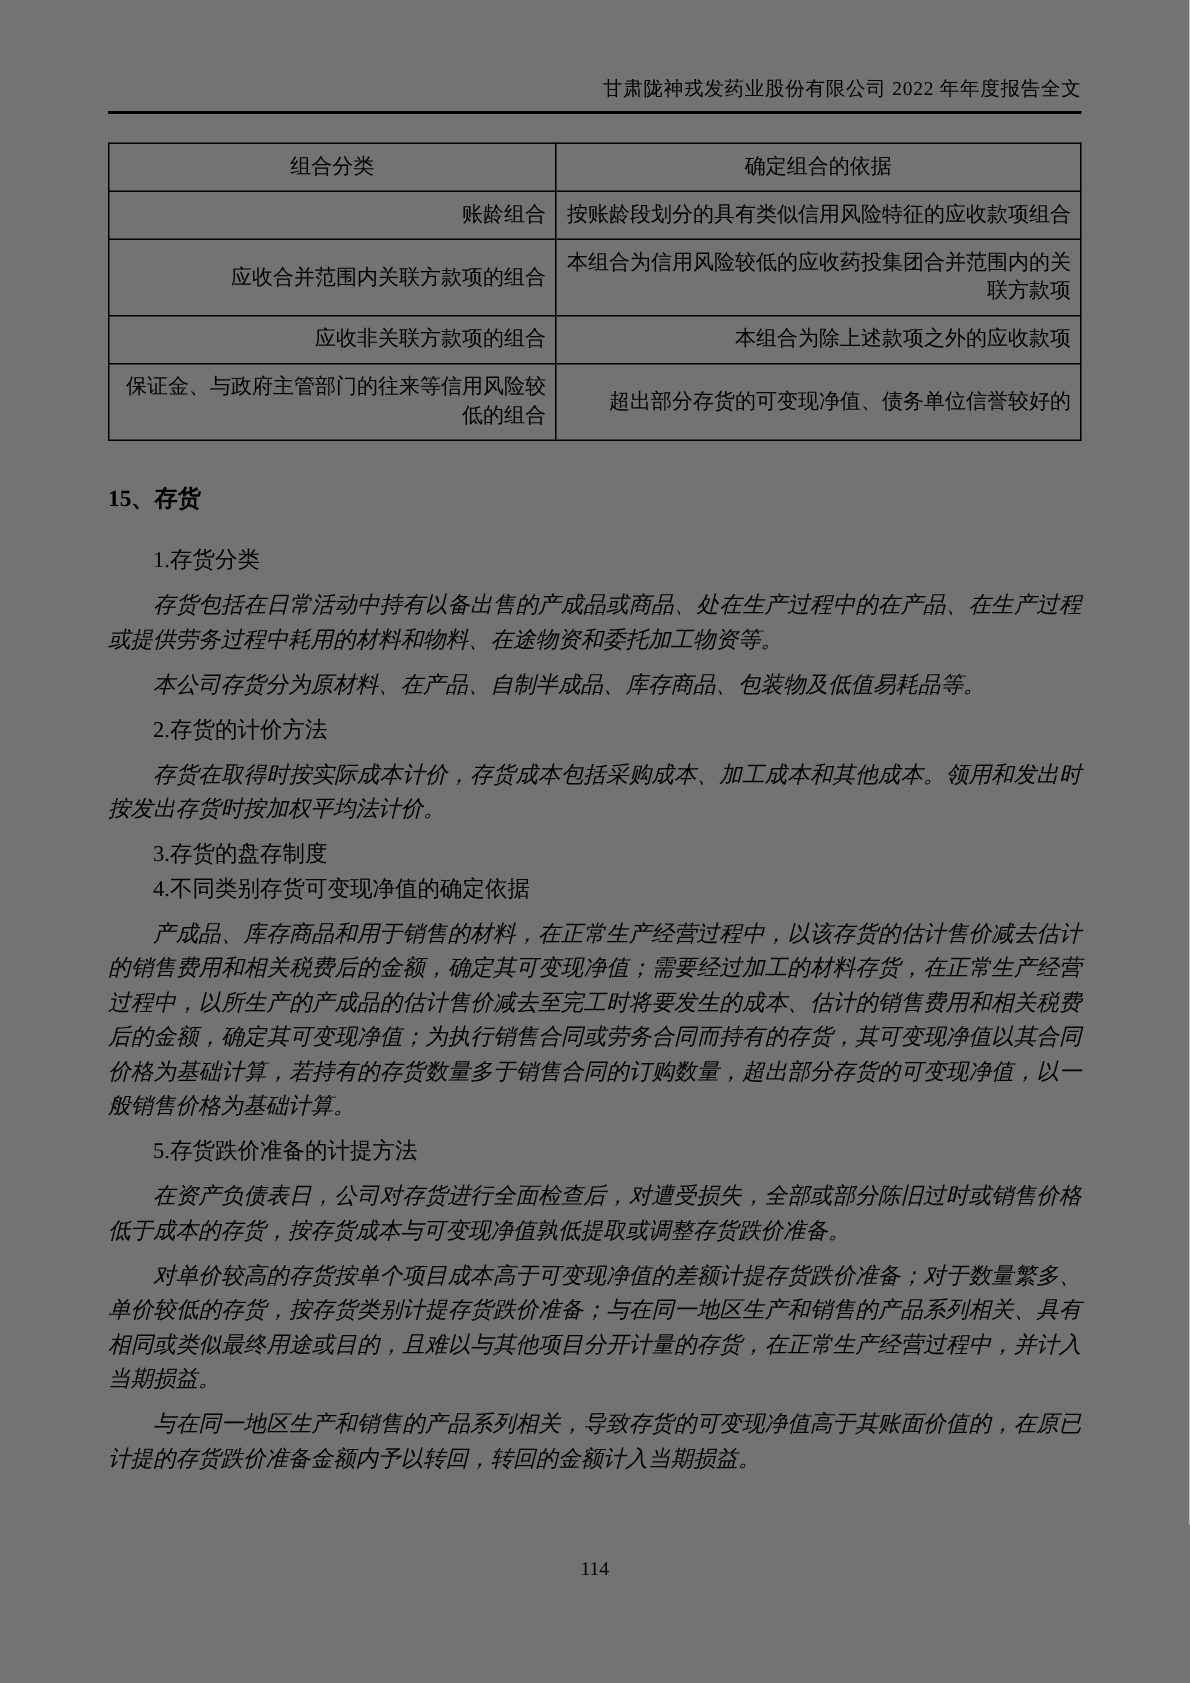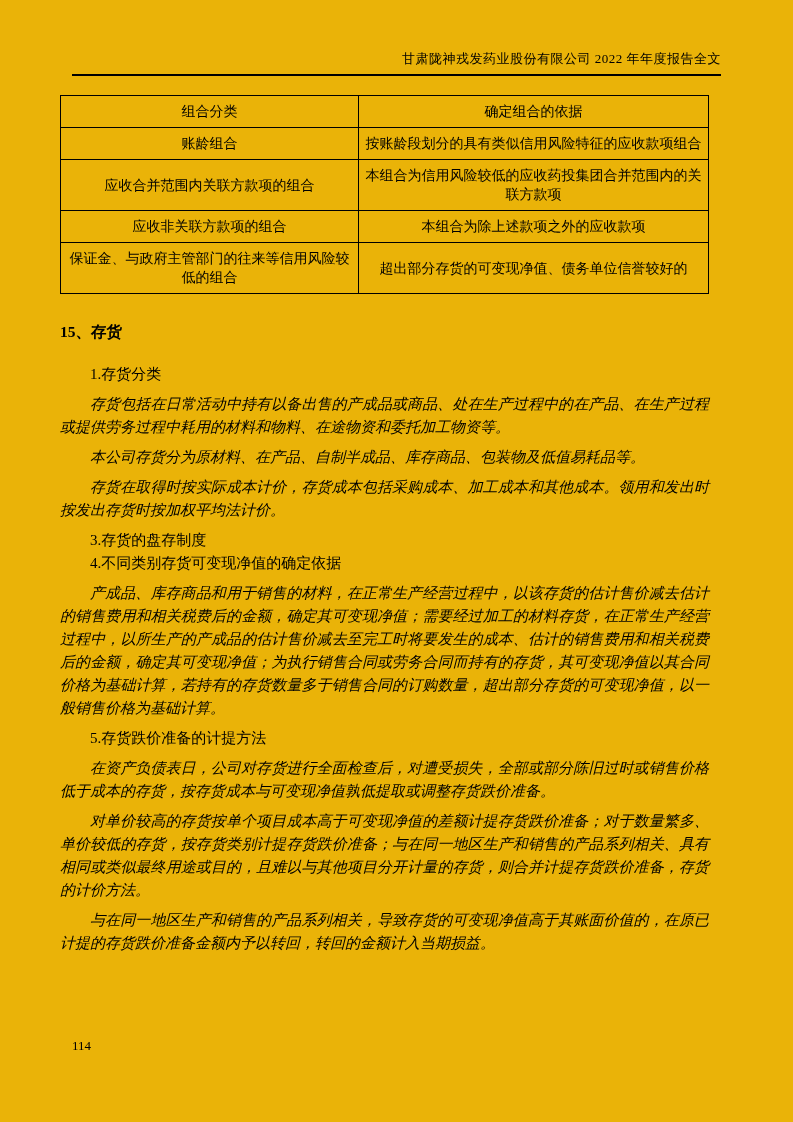--- a/index.html
+++ b/index.html
@@ -4,40 +4,40 @@
 <style>
   html, body {
     margin: 0;
     padding: 0;
     background: #ffffff;
   }
   .page {
     position: relative;
     width: 793px;
     height: 1122px;
-    background: #eab308;
+    background: #737373;
     color: #000000;
     font-family: "Liberation Serif", "DejaVu Serif", serif;
     overflow: hidden;
   }
   .doc-header {
     position: absolute;
     top: 50px;
     left: 72px;
     width: 649px;
     text-align: right;
     font-size: 13px;
     letter-spacing: 0.5px;
     padding-bottom: 6px;
     border-bottom: 2px solid #000000;
   }
   .content {
     position: absolute;
     top: 95px;
-    left: 60px;
+    left: 72px;
     width: 649px;
   }
   table.portfolio {
     width: 100%;
     border-collapse: collapse;
     border: 1.5px solid #000000;
     table-layout: fixed;
   }
   table.portfolio th,
   table.portfolio td {
@@ -45,21 +45,21 @@
     font-size: 14px;
     font-weight: normal;
     line-height: 19px;
     padding: 6px 6px;
     vertical-align: middle;
   }
   table.portfolio th {
     text-align: center;
   }
   table.portfolio td {
-    text-align: center;
+    text-align: right;
   }
   .col-class { width: 46%; }
   .col-basis { width: 54%; }
 
   .section-heading {
     font-size: 15.5px;
     font-weight: bold;
     margin: 28px 0 20px 0;
   }
   .sub-item {
@@ -74,21 +74,21 @@
     text-indent: 2em;
     text-align: justify;
     margin: 7px 0;
     font-style: italic;
   }
   .page-number {
     position: absolute;
     top: 1038px;
     left: 72px;
     width: 649px;
-    text-align: left;
+    text-align: center;
     font-size: 13px;
     padding-right: 5px;
   }
 </style>
 </head>
 <body>
 
 <div class="page">
 
   <div class="doc-header">甘肃陇神戎发药业股份有限公司 2022 年年度报告全文</div>
@@ -124,26 +124,27 @@
           <td>超出部分存货的可变现净值、债务单位信誉较好的</td>
         </tr>
       </tbody>
     </table>
 
     <div class="section-heading">15、存货</div>
 
     <div class="sub-item">1.存货分类</div>
     <div class="para">存货包括在日常活动中持有以备出售的产成品或商品、处在生产过程中的在产品、在生产过程或提供劳务过程中耗用的材料和物料、在途物资和委托加工物资等。</div>
     <div class="para">本公司存货分为原材料、在产品、自制半成品、库存商品、包装物及低值易耗品等。</div>
+    <div class="sub-item">2.存货的计价方法</div>
     <div class="para">存货在取得时按实际成本计价，存货成本包括采购成本、加工成本和其他成本。领用和发出时按发出存货时按加权平均法计价。</div>
     <div class="sub-item">3.存货的盘存制度</div>
     <div class="sub-item">4.不同类别存货可变现净值的确定依据</div>
     <div class="para">产成品、库存商品和用于销售的材料，在正常生产经营过程中，以该存货的估计售价减去估计的销售费用和相关税费后的金额，确定其可变现净值；需要经过加工的材料存货，在正常生产经营过程中，以所生产的产成品的估计售价减去至完工时将要发生的成本、估计的销售费用和相关税费后的金额，确定其可变现净值；为执行销售合同或劳务合同而持有的存货，其可变现净值以其合同价格为基础计算，若持有的存货数量多于销售合同的订购数量，超出部分存货的可变现净值，以一般销售价格为基础计算。</div>
     <div class="sub-item">5.存货跌价准备的计提方法</div>
     <div class="para">在资产负债表日，公司对存货进行全面检查后，对遭受损失，全部或部分陈旧过时或销售价格低于成本的存货，按存货成本与可变现净值孰低提取或调整存货跌价准备。</div>
-    <div class="para">对单价较高的存货按单个项目成本高于可变现净值的差额计提存货跌价准备；对于数量繁多、单价较低的存货，按存货类别计提存货跌价准备；与在同一地区生产和销售的产品系列相关、具有相同或类似最终用途或目的，且难以与其他项目分开计量的存货，则合并计提存货跌价准备，存货的计价方法。</div>
+    <div class="para">对单价较高的存货按单个项目成本高于可变现净值的差额计提存货跌价准备；对于数量繁多、单价较低的存货，按存货类别计提存货跌价准备；与在同一地区生产和销售的产品系列相关、具有相同或类似最终用途或目的，且难以与其他项目分开计量的存货，在正常生产经营过程中，并计入当期损益。</div>
     <div class="para">与在同一地区生产和销售的产品系列相关，导致存货的可变现净值高于其账面价值的，在原已计提的存货跌价准备金额内予以转回，转回的金额计入当期损益。</div>
 
   </div>
 
   <div class="page-number">114</div>
 
 </div>
 
 </body></html>

